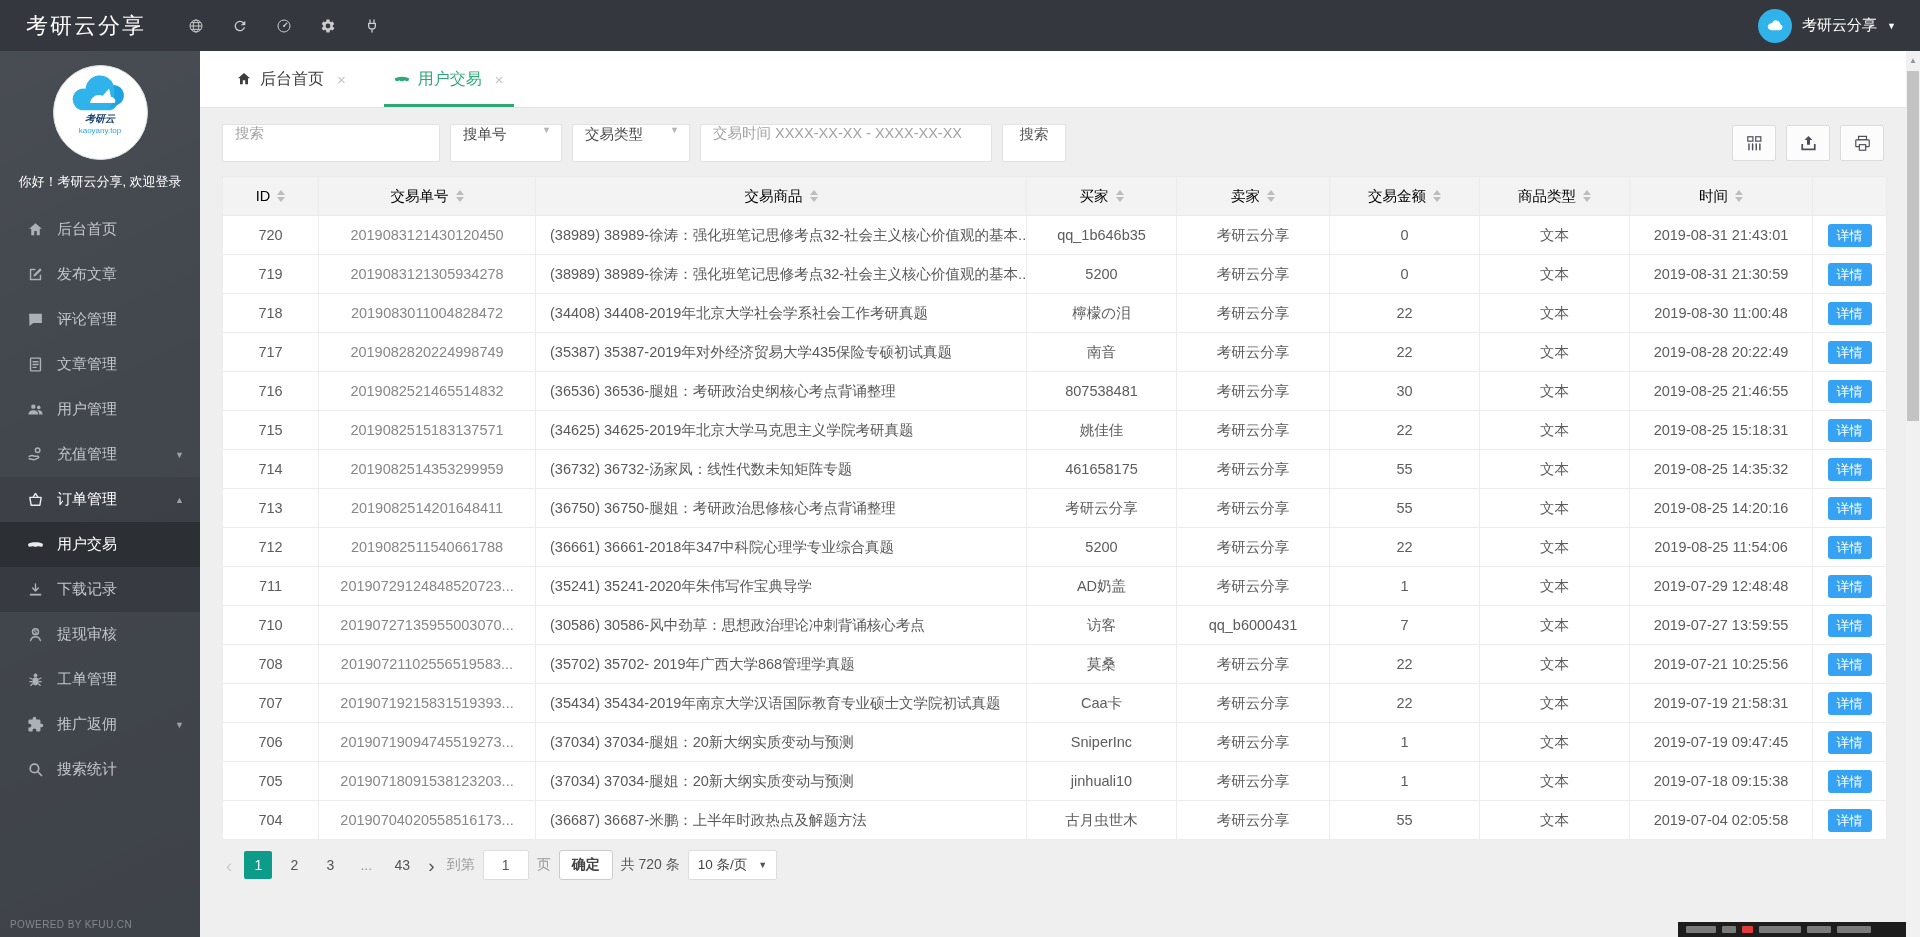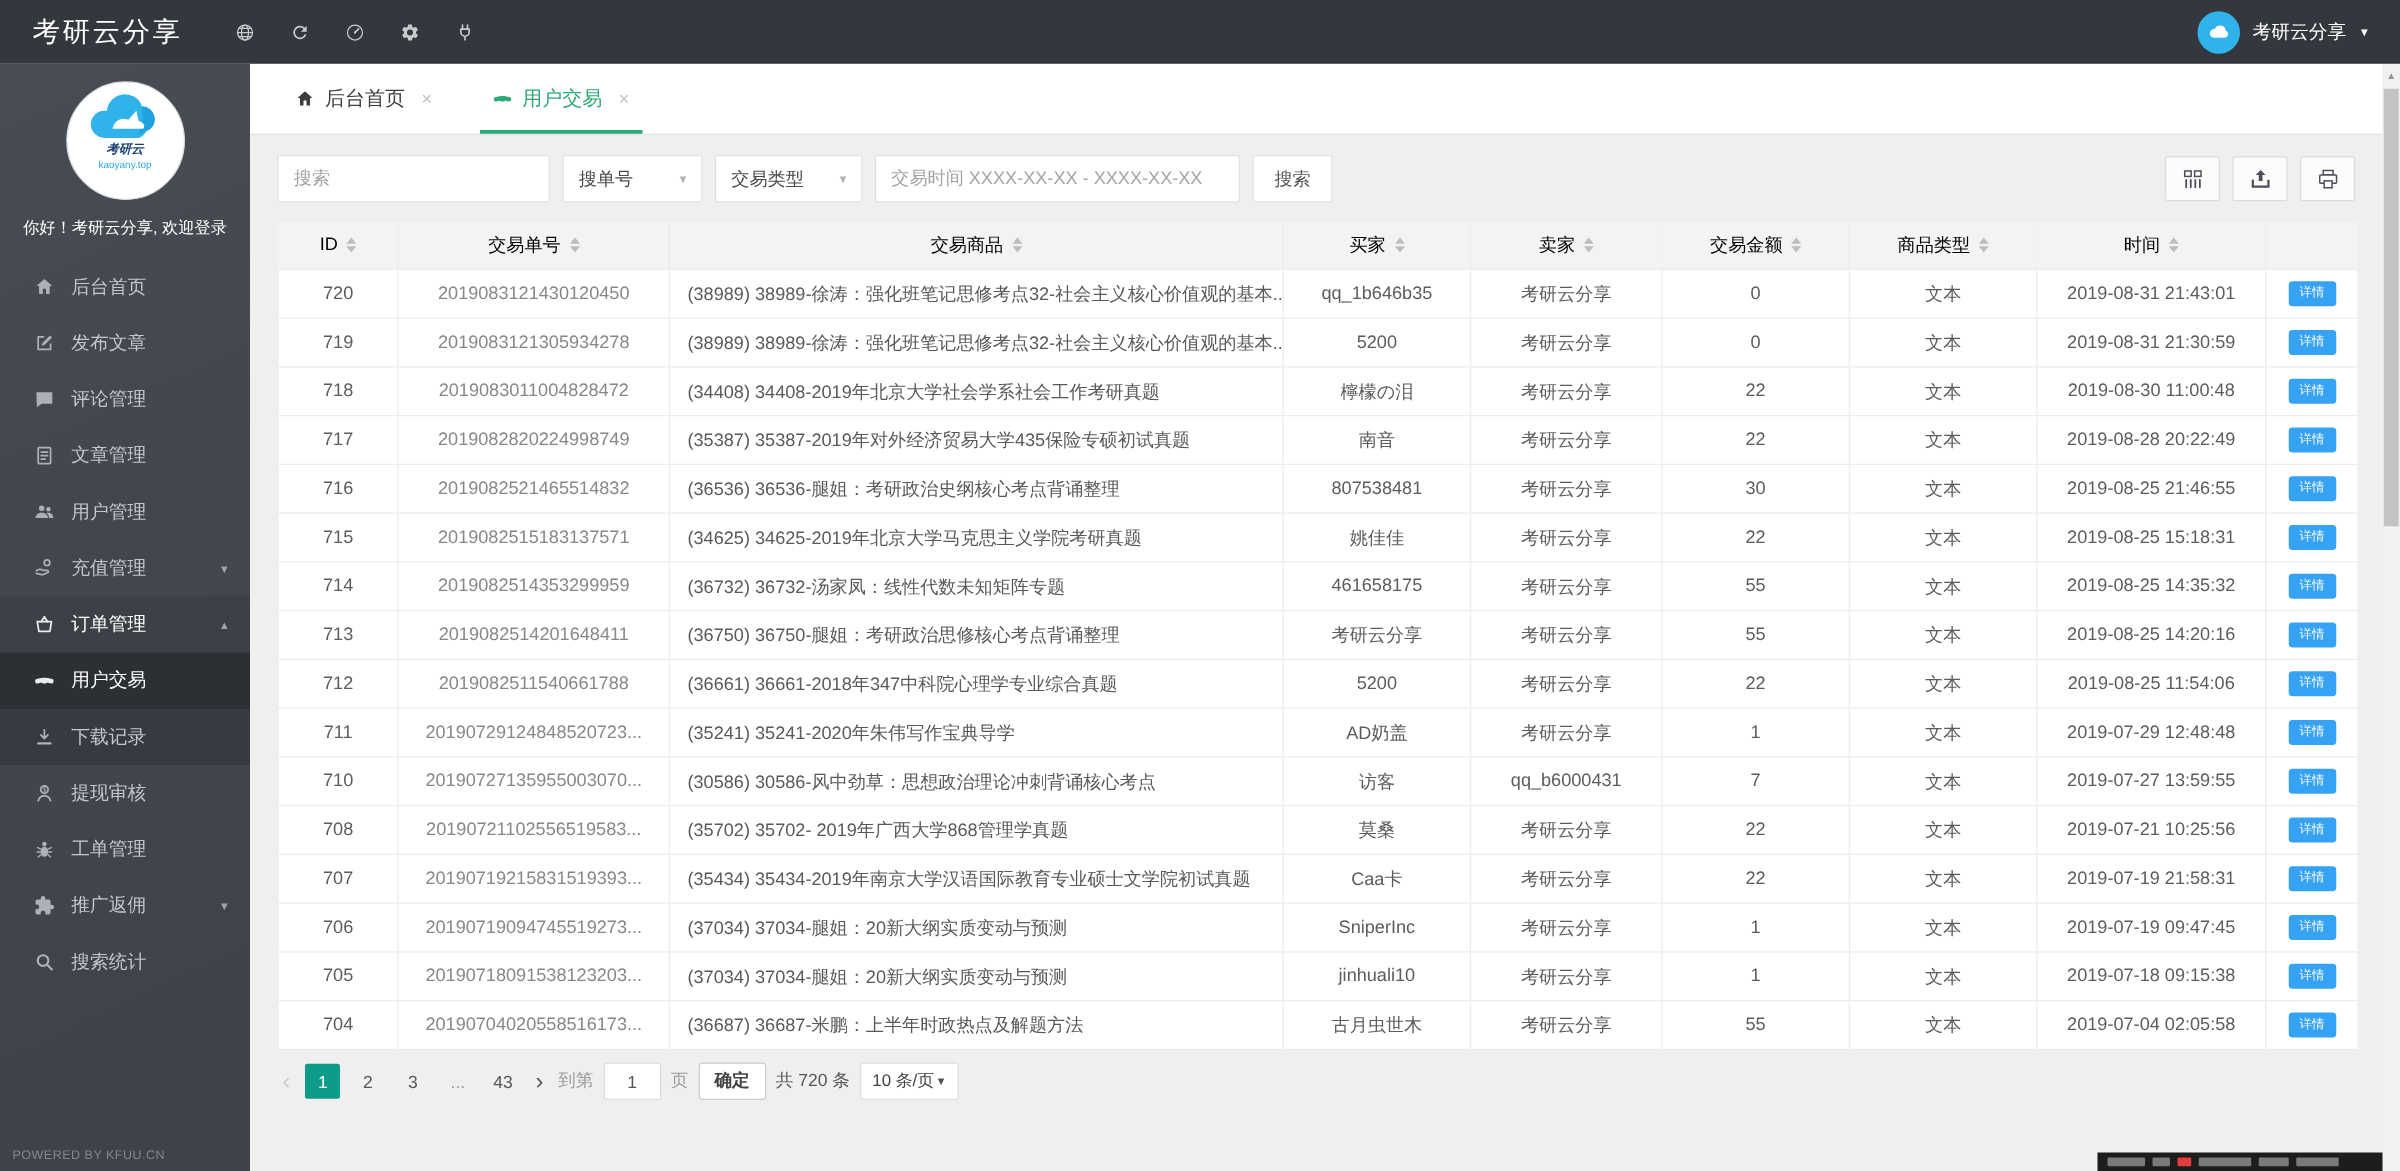--- a/index.html
+++ b/index.html
@@ -48,21 +48,21 @@
   .main{position:absolute;left:200px;top:51px;right:14px;bottom:0;background:#efefef;overflow:hidden}
   .tabbar{height:57px;background:#fff;border-bottom:1px solid #e3e3e3;display:flex;align-items:stretch;padding-left:26px}
   .tab{display:flex;align-items:center;gap:8px;padding:0 10px;margin-right:28px;font-size:16px;color:#3d3d3d;position:relative;cursor:pointer;white-space:nowrap}
   .tab .i{font-size:16px}
   .tab .close{color:#c3c3c3;font-size:15px;margin-left:5px}
   .tab.active{color:var(--green)}
   .tab.active:after{content:"";position:absolute;left:0;right:0;bottom:0;height:3px;background:var(--green)}
 
   .content{padding:16px 22px 0}
   .filter-row{display:flex;align-items:center;gap:10px}
-  .fbox{height:38px;background:#fff;border:1px solid #e2e2e2;border-radius:2px;display:flex;align-items:center;font-size:14.5px}
+  .fbox{height:38px;background:#fff;border:1px solid #e2e2e2;border-radius:2px;display:flex;align-items:flex-start;font-size:14.5px}
   .fbox input{border:none;outline:none;width:100%;font:inherit;color:#555;background:transparent;padding:0 12px}
   .fbox input::placeholder{color:#a3a3a3}
   .select{justify-content:space-between;padding:0 10px 0 12px;color:#4a4a4a;cursor:pointer}
   .sel-caret{color:#b3b3b3;font-size:9px;margin-left:8px}
   .w-search{width:218px}.w-order{width:112px}.w-type{width:118px}.w-time{width:292px}
   .btn-search{width:64px;justify-content:center;color:#555;cursor:pointer}
   .toolbar{margin-left:auto;display:flex;gap:10px}
   .tool-btn{width:44px;height:36px;background:#fcfcfc;border:1px solid #dcdcdc;border-radius:2px;display:flex;align-items:center;justify-content:center;color:#4c4c5a;font-size:19px;cursor:pointer}
 
   
@@ -71,34 +71,34 @@
   th,td{border:1px solid #ececec;height:39px;padding:0 6px;text-align:center;overflow:hidden;white-space:nowrap}
   thead th{background:#f3f3f3;color:#000000;font-weight:normal;cursor:pointer}
   .th-inner{display:inline-flex;align-items:center;gap:7px}
   .sort{display:inline-flex;flex-direction:column;gap:2px}
   .sort i{width:0;height:0;border-left:4px solid transparent;border-right:4px solid transparent;display:block}
   .sort .up{border-bottom:5px solid #bdbdbd}
   .sort .down{border-top:5px solid #bdbdbd}
   td{color:#5c5c5c}
   td.c-order-no{color:#878787}
   td.c-product{text-align:left;padding-left:14px;color:#595959}
-  .detail-btn{display:inline-block;background:var(--blue);color:#fff;font-size:10px;padding:5px 9px;border-radius:3px;cursor:pointer;line-height:1}
+  .detail-btn{display:inline-block;background:var(--blue);color:#fff;font-size:13px;padding:5px 9px;border-radius:3px;cursor:pointer;line-height:1}
 
   
   .pager{display:flex;align-items:center;margin-top:10px;gap:8px;font-size:14px;color:#666}
   .pg-chev{font-size:19px;color:#ccc;padding:0 4px;cursor:pointer;line-height:1}
   .pg-chev.next{color:#555}
   .page{min-width:28px;height:28px;display:flex;align-items:center;justify-content:center;border-radius:2px;cursor:pointer;color:#555;padding:0 4px}
   .page.active{background:var(--teal);color:#fff}
   .page.dots{color:#999;cursor:default}
   .goto-label,.page-label{color:#9b9b9b}
   .goto-input{width:46px;height:30px;border:1px solid #ddd;border-radius:2px;text-align:center;font:inherit;color:#555;background:#fff;outline:none}
   .confirm-btn{height:30px;padding:0 12px;background:#fff;border:1px solid #ccc;border-radius:3px;font-weight:bold;color:#444;font-size:14px;cursor:pointer}
   .total{color:#555}
-  .pp-select{height:30px;border:1px solid #ddd;border-radius:2px;background:#fff;display:flex;align-items:center;gap:1px;padding:0 9px;color:#444;font-size:13.5px;cursor:pointer}
+  .pp-select{height:30px;border:1px solid #ddd;border-radius:2px;background:#fff;display:flex;align-items:center;gap:11px;padding:0 9px;color:#444;font-size:13.5px;cursor:pointer}
   .pp-select .sel-caret{color:#555;margin-left:0}
 
   
   .scrollbar{position:absolute;top:51px;right:0;bottom:0;width:14px;background:#f1f1f1;z-index:15}
   .sb-arrow{color:#959595;font-size:8px;text-align:center;padding-top:5px}
   .sb-thumb{position:absolute;top:20px;left:1px;width:12px;height:350px;background:#c3c3c3;cursor:pointer}
   .watermark{position:absolute;right:14px;bottom:0;width:228px;height:15px;background:#1d1d1d;display:flex;align-items:center;gap:6px;padding:0 8px;z-index:25}
   .wm-mark{height:7px;background:#7a7a7a;border-radius:1px}
   .wm-red{background:#e03c3c}
 </style>

